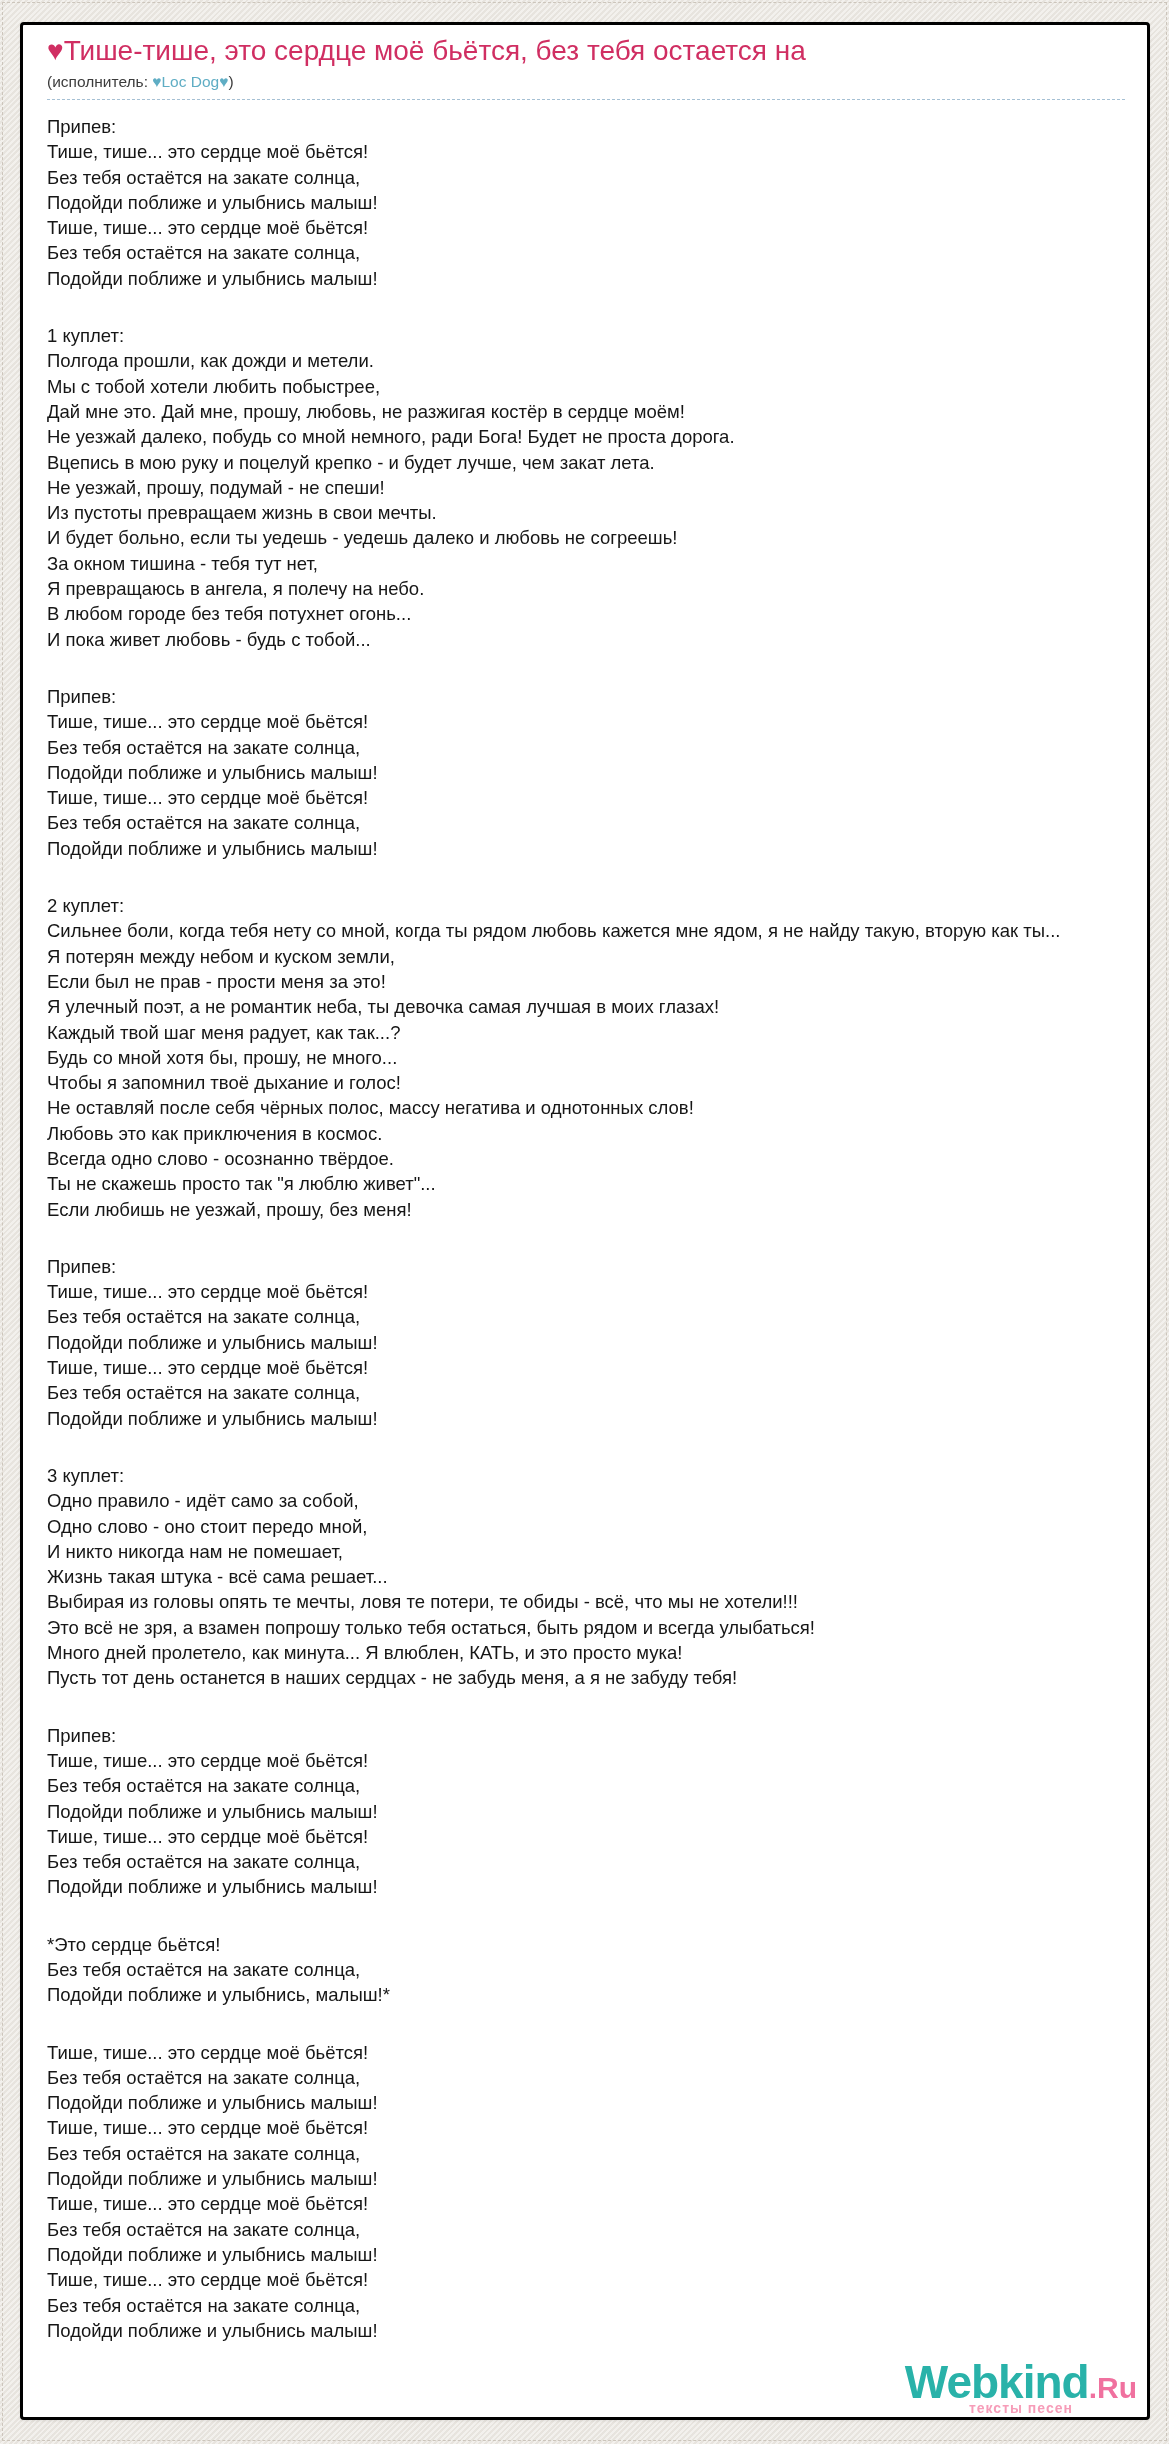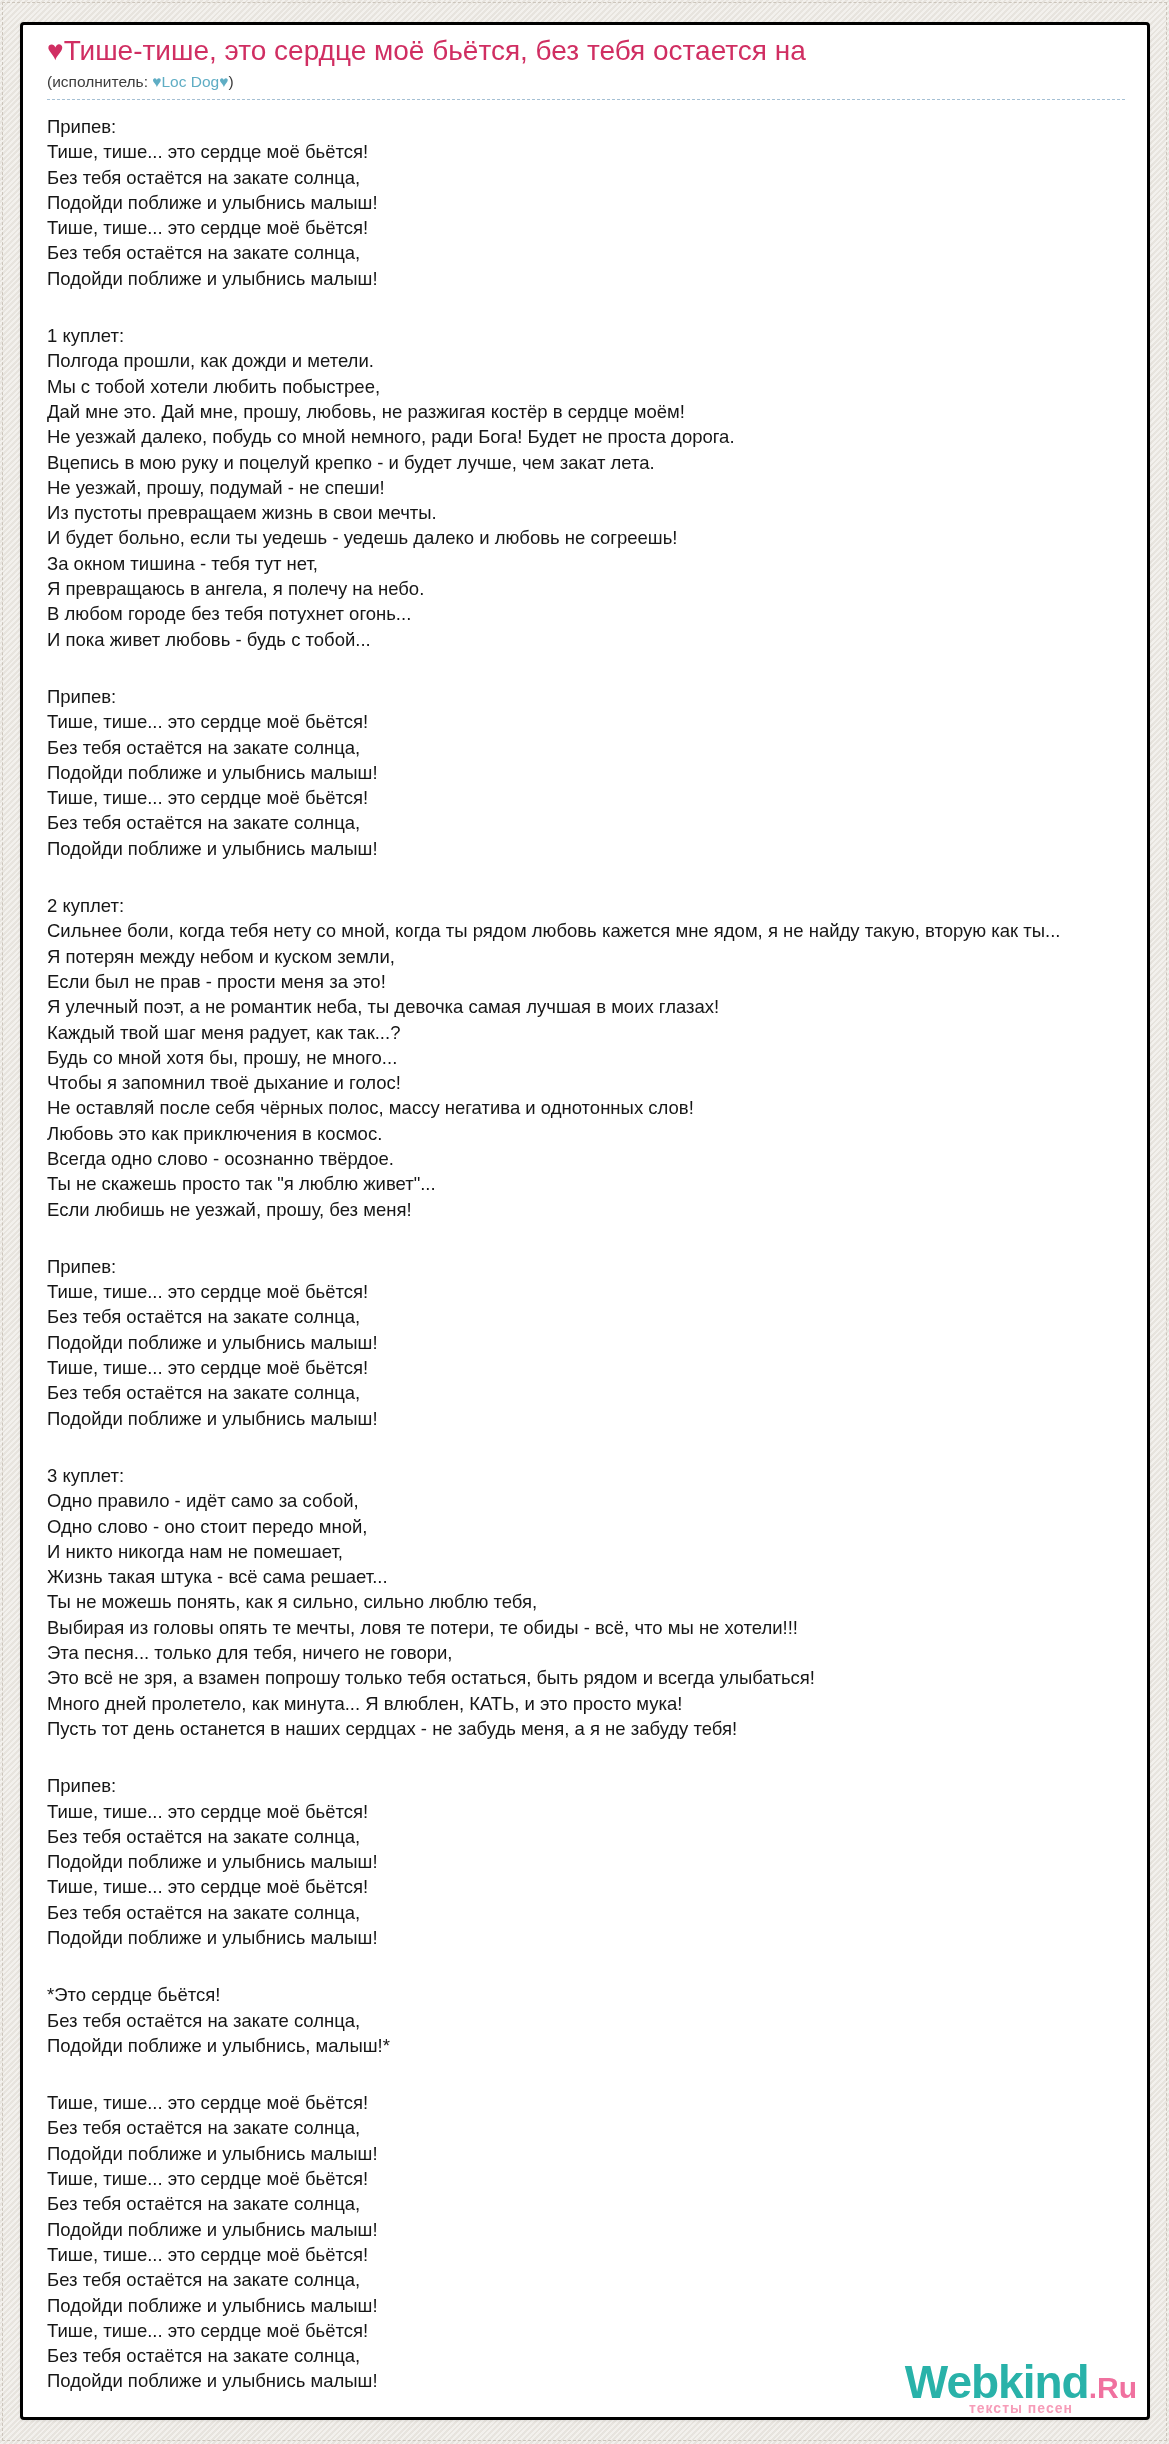--- a/index.html
+++ b/index.html
@@ -160,23 +160,21 @@
         <div class="line">Тише, тише... это сердце моё бьётся!</div>
         <div class="line">Без тебя остаётся на закате солнца,</div>
         <div class="line">Подойди поближе и улыбнись малыш!</div>
       </div>
       <div class="stanza">
         <div class="line">3 куплет:</div>
         <div class="line">Одно правило - идёт само за собой,</div>
         <div class="line">Одно слово - оно стоит передо мной,</div>
         <div class="line">И никто никогда нам не помешает,</div>
         <div class="line">Жизнь такая штука - всё сама решает...</div>
-        <div class="line">Ты не можешь понять, как я сильно, сильно люблю тебя,</div>
         <div class="line">Выбирая из головы опять те мечты, ловя те потери, те обиды - всё, что мы не хотели!!!</div>
-        <div class="line">Эта песня... только для тебя, ничего не говори,</div>
         <div class="line">Это всё не зря, а взамен попрошу только тебя остаться, быть рядом и всегда улыбаться!</div>
         <div class="line">Много дней пролетело, как минута... Я влюблен, КАТЬ, и это просто мука!</div>
         <div class="line">Пусть тот день останется в наших сердцах - не забудь меня, а я не забуду тебя!</div>
       </div>
       <div class="stanza">
         <div class="line">Припев:</div>
         <div class="line">Тише, тише... это сердце моё бьётся!</div>
         <div class="line">Без тебя остаётся на закате солнца,</div>
         <div class="line">Подойди поближе и улыбнись малыш!</div>
         <div class="line">Тише, тише... это сердце моё бьётся!</div>

